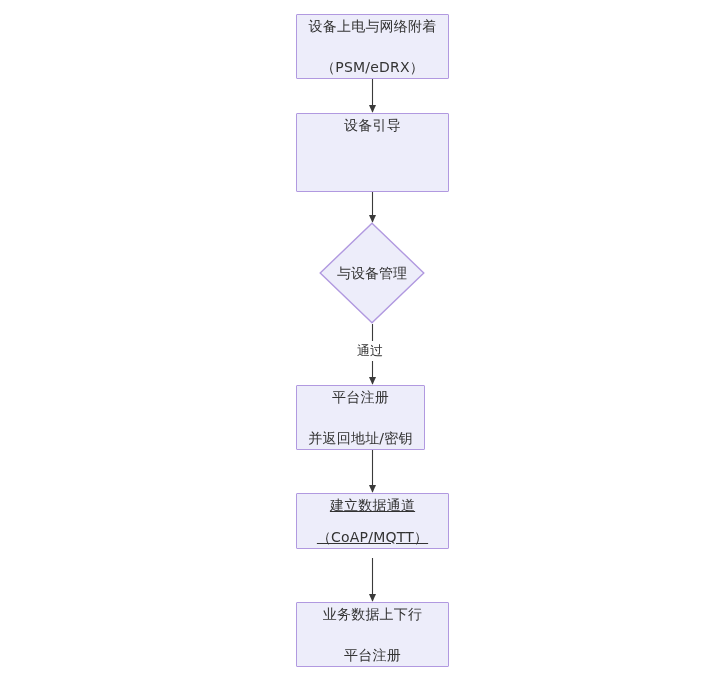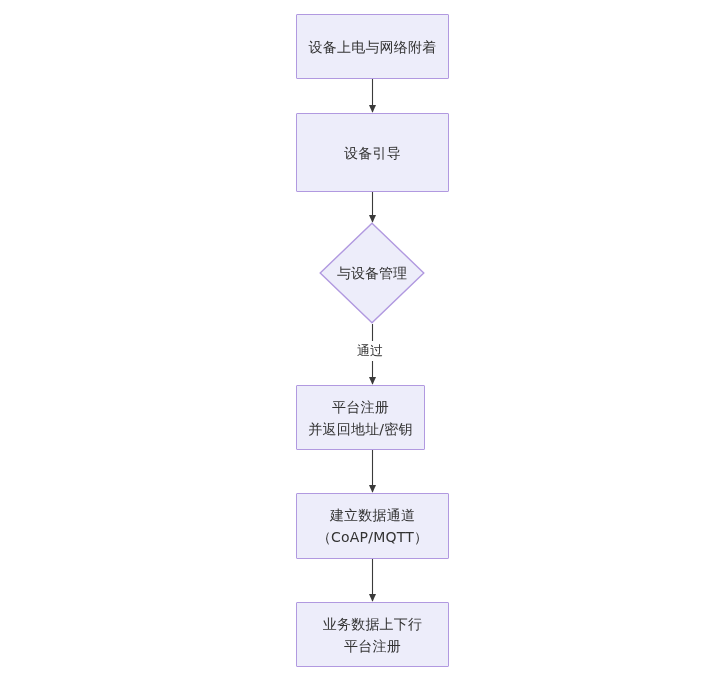--- a/index.html
+++ b/index.html
@@ -29,21 +29,21 @@
     width: 726px;
     height: 700px;
     pointer-events: none;
   }
   .node {
     position: absolute;
     box-sizing: border-box;
     display: flex;
     flex-direction: column;
     align-items: center;
-    justify-content: center;
+    justify-content: space-between;
     text-align: center;
     color: #333333;
     font-size: 14px;
     line-height: 22px;
     letter-spacing: 0.2px;
   }
   .node.process {
     background: #ededfa;
     border: 1.4px solid #b199e0;
     border-radius: 1px;
@@ -105,41 +105,42 @@
       <line x1="372.5" y1="79" x2="372.5" y2="112" marker-end="url(#arrowhead)"></line>
       <line x1="372.5" y1="178" x2="372.5" y2="222" marker-end="url(#arrowhead)"></line>
       <line x1="372.5" y1="324" x2="372.5" y2="384" marker-end="url(#arrowhead)"></line>
       <line x1="372.5" y1="450" x2="372.5" y2="492" marker-end="url(#arrowhead)"></line>
       <line x1="372.5" y1="558" x2="372.5" y2="601" marker-end="url(#arrowhead)"></line>
     </g>
   </svg>
 
   <div class="node process" style="left:296px; top:14px; width:153px; height:65px;">
     <span class="node-line">设备上电与网络附着</span>
+    <span class="node-line">（PSM/eDRX）</span>
   </div>
 
   <div class="node process" style="left:296px; top:113px; width:153px; height:79px;">
     <span class="node-line">设备引导</span>
   </div>
 
   <div class="decision-wrap" style="left:319px; top:222px;">
     <svg class="decision-shape" viewBox="0 0 106 102" width="106" height="102" xmlns="http://www.w3.org/2000/svg">
       <polygon points="53,1.2 104.8,51 53,100.8 1.2,51" fill="#ededfa" stroke="#b199e0" stroke-width="1.4"></polygon>
     </svg>
     <div class="decision-label">与设备管理</div>
   </div>
 
   <div class="edge-label" style="left:354px; top:341px;">通过</div>
 
   <div class="node process" style="left:296px; top:385px; width:129px; height:65px;">
     <span class="node-line">平台注册</span>
     <span class="node-line">并返回地址/密钥</span>
   </div>
 
-  <div class="node process" style="left:296px; top:493px; width:153px; height:66px;">
+  <div class="node process" style="left:296px; top:493px; width:153px; height:56px;text-decoration:underline;">
     <span class="node-line">建立数据通道</span>
     <span class="node-line">（CoAP/MQTT）</span>
   </div>
 
   <div class="node process" style="left:296px; top:602px; width:153px; height:65px;">
     <span class="node-line">业务数据上下行</span>
     <span class="node-line">平台注册</span>
   </div>
 
 </div>

